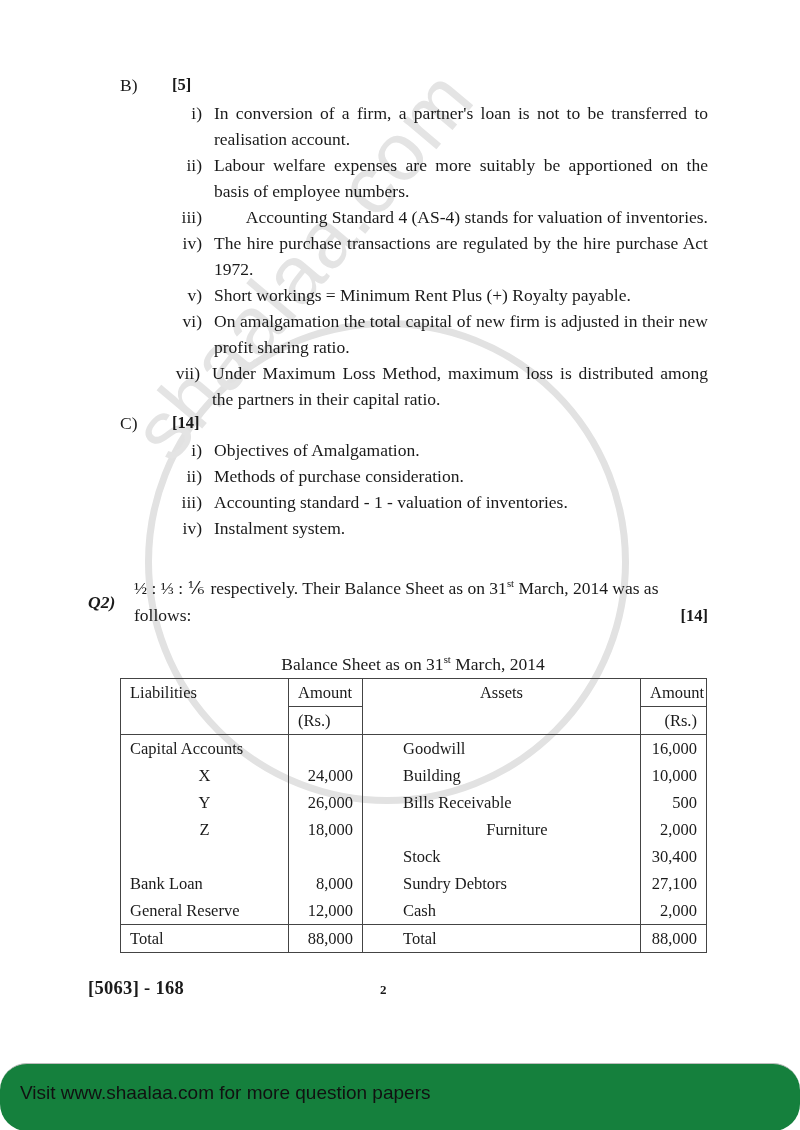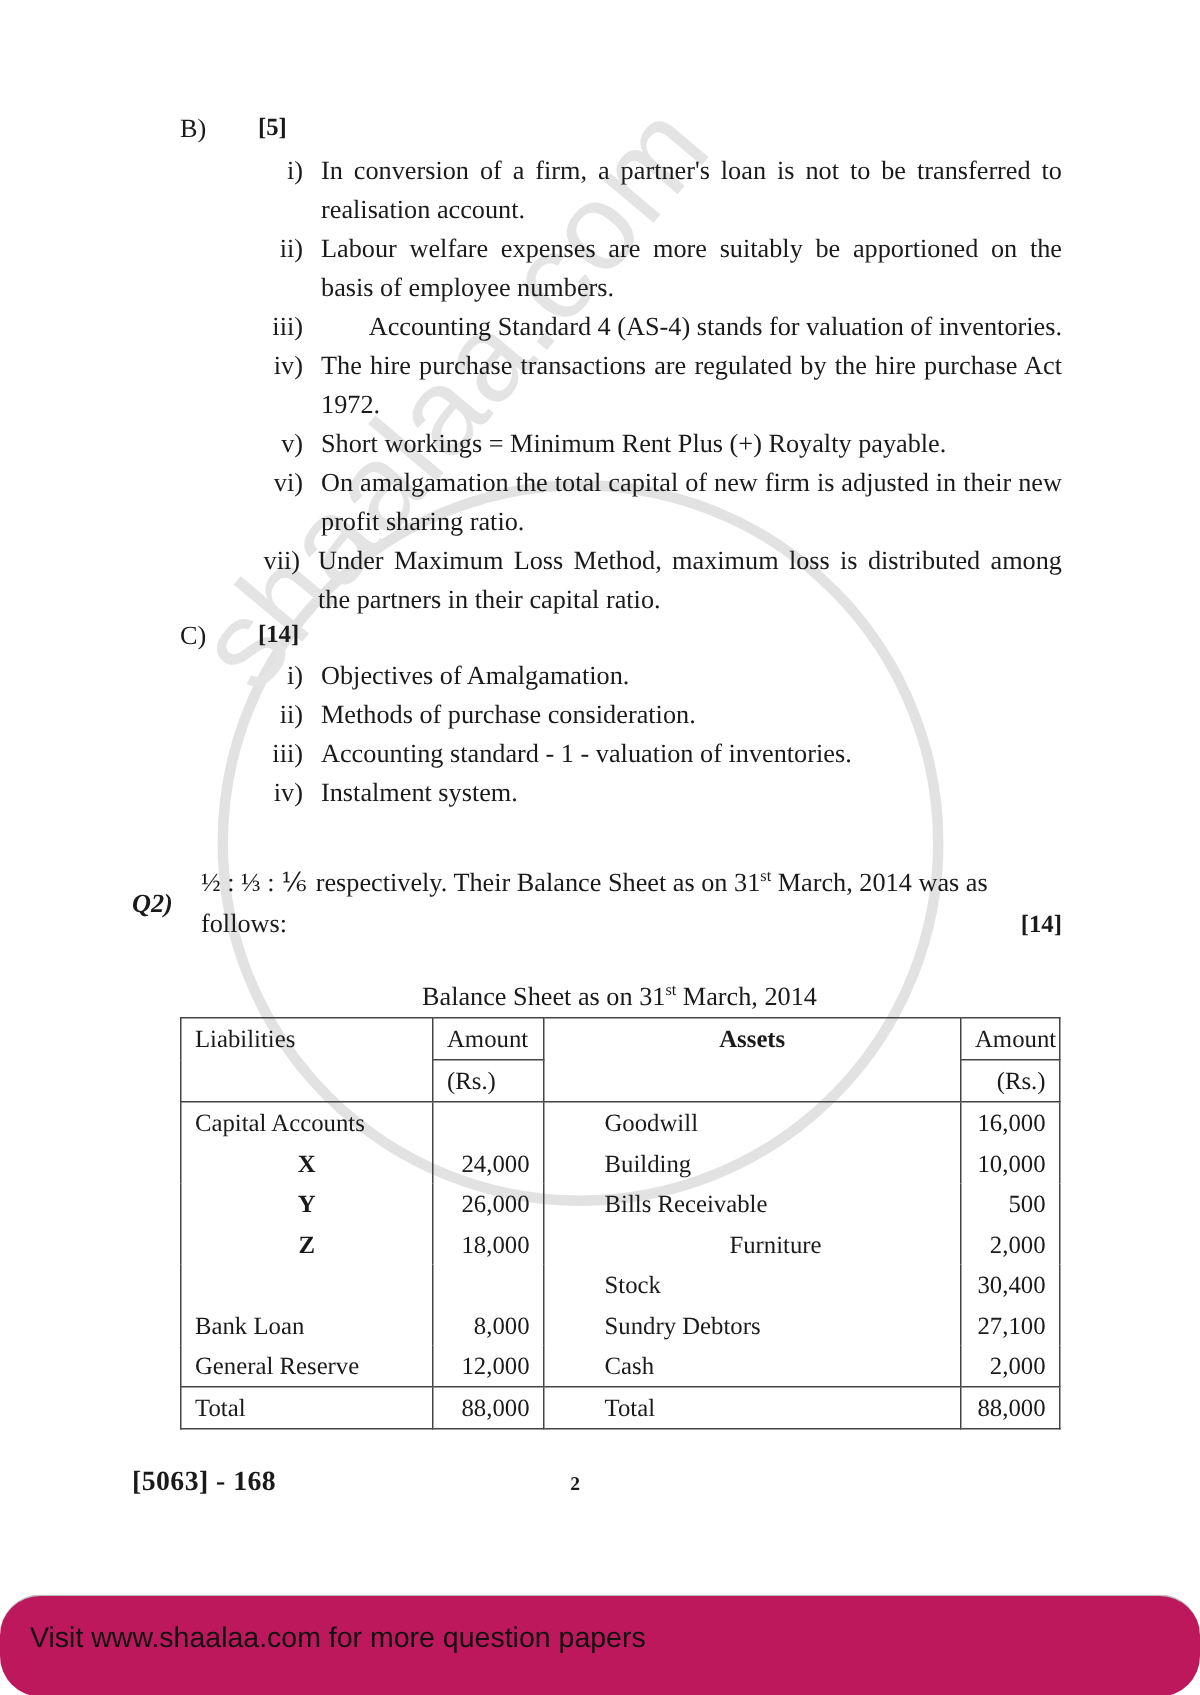--- a/index.html
+++ b/index.html
@@ -174,21 +174,21 @@
     height: 27px;
     vertical-align: middle;
   }
   .cell {
     padding: 0 9px;
     line-height: 27px;
     white-space: nowrap;
     overflow: hidden;
   }
   .c-left   { text-align: left; }
-  .c-center { text-align: center; font-weight: bold; }
+  .c-center { text-align: center; }
   .c-right  { text-align: right; }
 
   td.hd { border-bottom: none; }
   td.hd2 { border-top: none; }
   .nb-bottom { border-bottom: none !important; }
   .nb-top    { border-top: none !important; }
 
   
   col.w1 { width: 168px; }
   col.w2 { width: 74px; }
@@ -215,21 +215,21 @@
     font-weight: bold;
   }
 
   
   #bottom-strip {
     position: absolute;
     left: 0;
     top: 1063px;
     width: 800px;
     height: 67px;
-    background: #be185d;
+    background: #15803d;
     border-top: 1px solid #bdbdbd;
     z-index: 3;
     border-radius: 27px;
   }
   #visit-line {
     position: absolute;
     left: 20px;
     top: 18px;
     font-family: "Liberation Sans", "DejaVu Sans", sans-serif;
     font-size: 19px;

